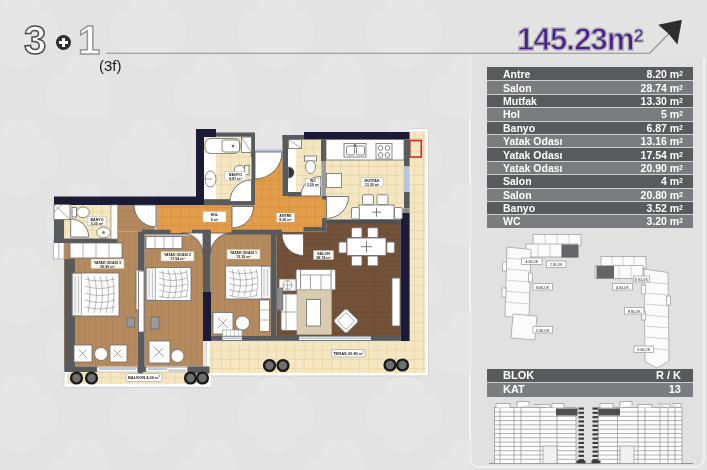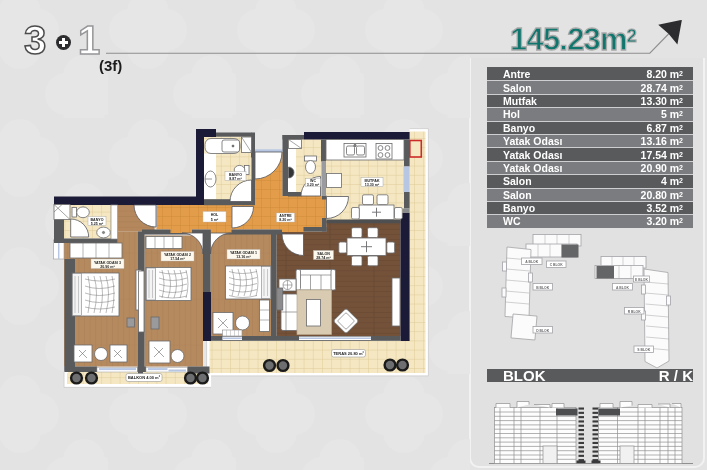--- a/index.html
+++ b/index.html
@@ -3,31 +3,31 @@
 <meta charset="utf-8">
 <style>
 html,body{margin:0;padding:0}
 body{width:707px;height:470px;background:#e3e3e3;font-family:"Liberation Sans",sans-serif;position:relative;overflow:hidden}
 .abs{position:absolute}
 #logo3{left:24px;top:18px;font-size:40px;font-weight:bold;color:#fff;-webkit-text-stroke:1.5px #4c4c4e}
 #logo1{left:78px;top:18px;font-size:40px;font-weight:bold;color:#fff;-webkit-text-stroke:1.5px #97979a}
 #pluscirc{left:56px;top:35px;width:15px;height:15px;border-radius:50%;background:#2d2d2f}
 #pluscirc:before{content:"";position:absolute;left:3px;top:6px;width:9px;height:3px;background:#fff}
 #pluscirc:after{content:"";position:absolute;left:6px;top:3px;width:3px;height:9px;background:#fff}
-#f3{left:99px;top:57px;font-size:15px;font-weight:bold;color:#1c1c1e}
-#area{right:71px;top:22px;font-size:31px;font-weight:bold;color:#0f766e;-webkit-text-stroke:1.3px #a9a9a9;letter-spacing:-0.8px}
+#f3{left:99px;top:57px;font-size:15px;font-weight:normal;color:#1c1c1e}
+#area{right:64px;top:22px;font-size:31px;font-weight:bold;color:#4c1d95;-webkit-text-stroke:1.3px #a9a9a9;letter-spacing:-0.8px}
 #area sup{font-size:18px;vertical-align:8px;-webkit-text-stroke:1.1px #a9a9a9}
 #tbl{left:487px;top:67px;width:206px}
 .row{display:flex;justify-content:space-between;align-items:center;height:12.4px;padding:0 10px 0 16px;font-size:10.5px;font-weight:bold;color:#fff;border-top:1px solid #cfcfd1}
 .row:first-child{border-top:none;height:13.4px}
 .d{background:#595a5c}
 .l{background:#7b7c7f}
 .row .v sup{font-size:7px;vertical-align:2px}
 #bk{left:487px;top:369px;width:206px}
-.row2{display:flex;justify-content:space-between;align-items:center;height:13.3px;padding:0 0 0 16px;font-size:15px;font-weight:bold;color:#fff}
+.row2{display:flex;justify-content:space-between;height:13.3px;padding:0 12px 0 16px;font-size:11px;font-weight:bold;color:#fff}
 .row2+.row2{border-top:1px solid #cfcfd1}
 </style>
 </head>
 <body>
 
 <div class="abs" style="left:469px;top:58px;width:232px;height:408px;background:#e1e1e1;border-left:2px solid #f2f2f2;border-bottom:2px solid #f2f2f2;border-right:2px solid #f2f2f2;border-radius:0 0 10px 10px"></div>
 
 <svg class="abs" style="left:0;top:0" width="707" height="470" viewBox="0 0 707 470">
 <defs>
 <pattern id="wm" width="128" height="128" patternUnits="userSpaceOnUse" patternTransform="translate(-20,-10)">
@@ -662,13 +662,17 @@
       <span>WC</span>
       <span class="v">3.20 m<sup>2</sup></span>
     </div>
 </div>
 
 <div class="abs" id="bk">
 <div class="row2 d">
       <span>BLOK</span>
       <span>R / K</span>
     </div>
+<div class="row2 l">
+      <span>KAT</span>
+      <span>13</span>
+    </div>
 </div>
 
 </body></html>

